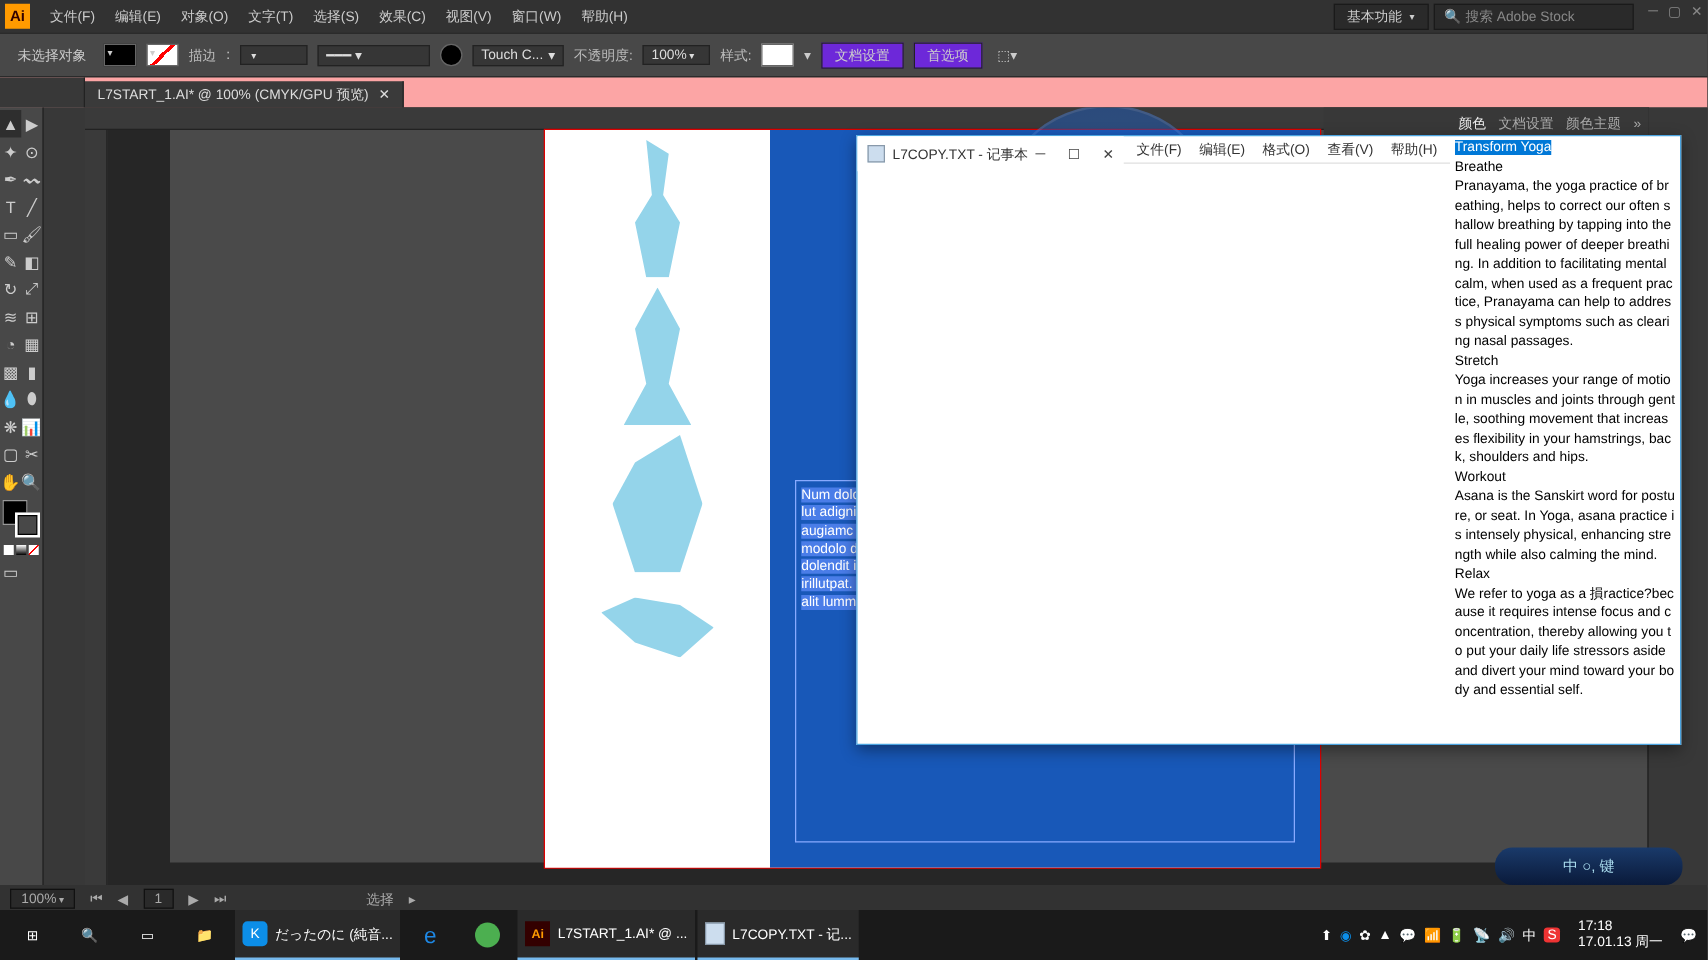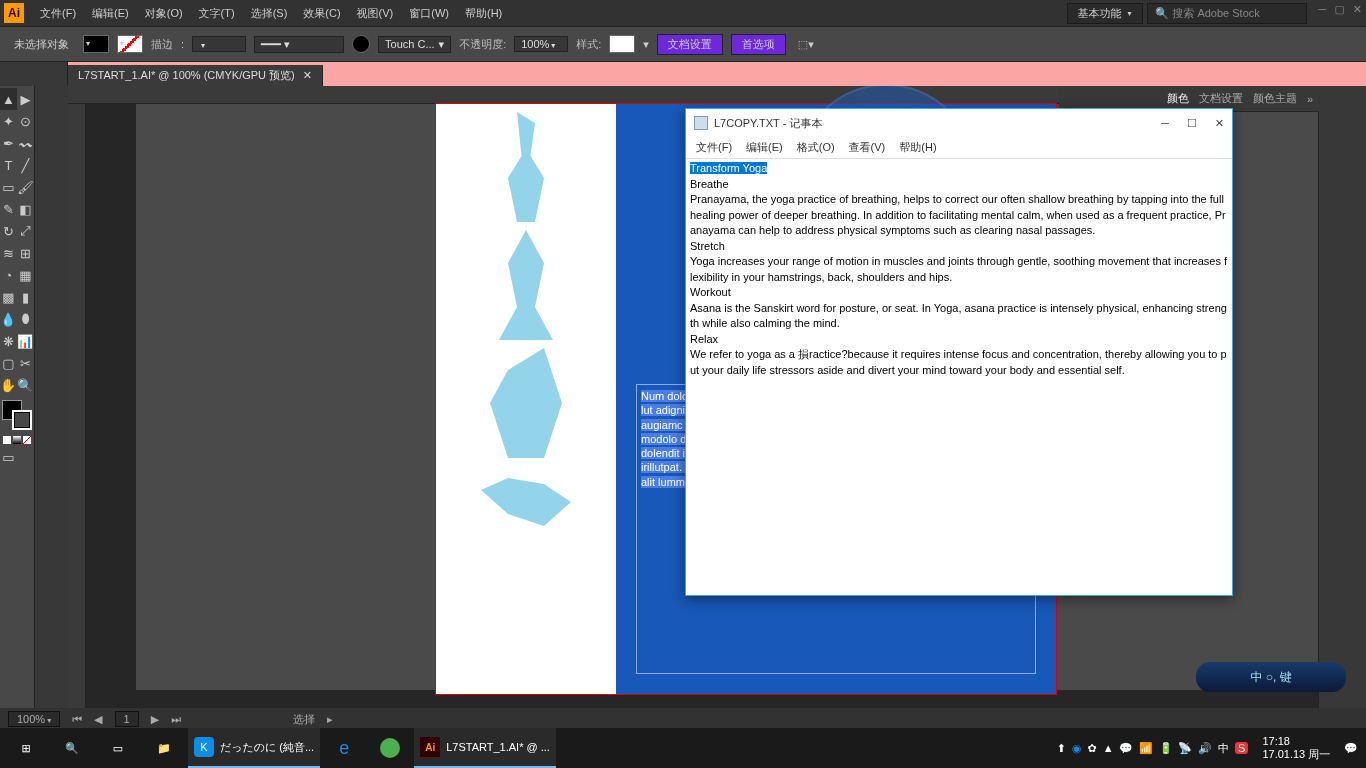--- a/index.html
+++ b/index.html
@@ -42,29 +42,29 @@
 .yoga{width:90px;height:110px;margin:8px auto;background:#94d4ea;clip-path:polygon(40% 0,60% 10%,55% 40%,70% 60%,60% 100%,40% 100%,30% 60%,45% 40%)}
 .art-right{position:absolute;left:180px;top:0;right:0;height:100%;background:#1858b8}
 .circles{position:absolute;top:-40px;right:-40px;width:320px;height:280px;opacity:.5}
 .circles div{position:absolute;border:2px solid #4a7dd0;border-radius:50%;background:radial-gradient(circle,#2a68c8,#1858b8)}
 .txt-block{position:absolute;left:20px;top:280px;right:20px;bottom:20px;color:#fff;font-size:10px;line-height:1.3;font-family:Georgia,serif;border:1px solid #88aaff;padding:4px;overflow:hidden}
 .txt-block .hl{background:#4a7de8}
 .right-panels{width:48px;background:#383838;border-left:1px solid #222;position:relative}
 .panel-tabs{position:absolute;top:0;left:-260px;width:260px;height:26px;background:#383838;display:flex;align-items:center;color:#aaa;font-size:10px;padding:0 6px;gap:10px;border-bottom:1px solid #222}
 .statusbar{height:18px;background:#323232;display:flex;align-items:center;padding:0 8px;color:#aaa;gap:12px;position:absolute;bottom:40px;left:0;right:0}
 .zoom{background:#2a2a2a;padding:1px 8px;border:1px solid #111}
-.notepad{position:absolute;left:685px;top:108px;width:548px;height:488px;background:#fff;border:1px solid #4aa3df;box-shadow:0 4px 12px rgba(0,0,0,.4);display:flex;flex-direction:column}
+.notepad{position:absolute;left:685px;top:108px;width:660px;height:488px;background:#fff;border:1px solid #4aa3df;box-shadow:0 4px 12px rgba(0,0,0,.4);display:flex;flex-direction:row}
 .np-title{height:28px;background:#fff;display:flex;align-items:center;padding:0 8px;gap:6px;color:#333}
 .np-title .icon{width:14px;height:14px;background:#cde;border:1px solid #89a}
 .np-title .wins{margin-left:auto;display:flex;gap:18px;font-size:13px;color:#444}
 .np-menu{height:22px;display:flex;align-items:center;padding:0 4px;gap:2px;border-bottom:1px solid #e0e0e0}
 .np-menu span{padding:2px 6px;color:#333}
 .np-body{flex:1;padding:1px 4px;font-family:SimSun,monospace;font-size:13.5px;color:#000;line-height:1.15;overflow:auto;white-space:pre-wrap;word-break:break-all}
 .np-body .sel{background:#0078d7;color:#fff}
-.ime-widget{position:absolute;right:20px;bottom:76px;width:150px;height:30px;background:linear-gradient(#1a3a6a,#0a1a3a);border-radius:14px;display:flex;align-items:center;justify-content:center;color:#ade;font-size:12px;gap:6px}
+.ime-widget{position:absolute;right:20px;bottom:60px;width:150px;height:30px;background:linear-gradient(#1a3a6a,#0a1a3a);border-radius:14px;display:flex;align-items:center;justify-content:center;color:#ade;font-size:12px;gap:6px}
 .taskbar{position:absolute;bottom:0;left:0;right:0;height:40px;background:#1a1a1a;display:flex;align-items:center;padding:0 4px;gap:2px}
 .tb-btn{height:40px;min-width:44px;display:flex;align-items:center;justify-content:center;color:#fff;padding:0 6px;gap:6px}
 .tb-btn.active{border-bottom:2px solid #76b9ed;background:#2a2a2a}
 .tb-app{font-size:11px;color:#fff;max-width:120px;white-space:nowrap;overflow:hidden}
 .tb-tray{margin-left:auto;display:flex;align-items:center;gap:6px;color:#fff;padding-right:4px}
 .tb-clock{text-align:left;font-size:10px;line-height:1.2;padding:0 8px}
 .chev::after{content:"▾";font-size:8px;margin-left:2px}
 .opt-btn{background:#6d28d9;padding:2px 10px;border:1px solid #222}
 </style>
 </head>
@@ -280,20 +280,24 @@
   <div class="tb-btn">
       <span style="color:#1e88e5;font-size:18px">e</span>
     </div>
   <div class="tb-btn">
       <span style="background:#4caf50;width:20px;height:20px;border-radius:10px"></span>
     </div>
   <div class="tb-btn active">
       <span style="background:#330000;color:#ff9a00;width:20px;height:20px;display:flex;align-items:center;justify-content:center;font-size:10px;font-weight:bold">Ai</span>
       <span class="tb-app">L7START_1.AI* @ ...</span>
     </div>
+  <div class="tb-btn active">
+      <span style="background:#cde;width:16px;height:18px;border:1px solid #89a"></span>
+      <span class="tb-app">L7COPY.TXT - 记...</span>
+    </div>
   <div class="tb-tray">
     <span>⬆</span>
     <span style="color:#0c8ee8">◉</span>
     <span>✿</span>
     <span>▲</span>
     <span style="color:#4caf50">💬</span>
     <span>📶</span>
     <span>🔋</span>
     <span>📡</span>
     <span>🔊</span>

